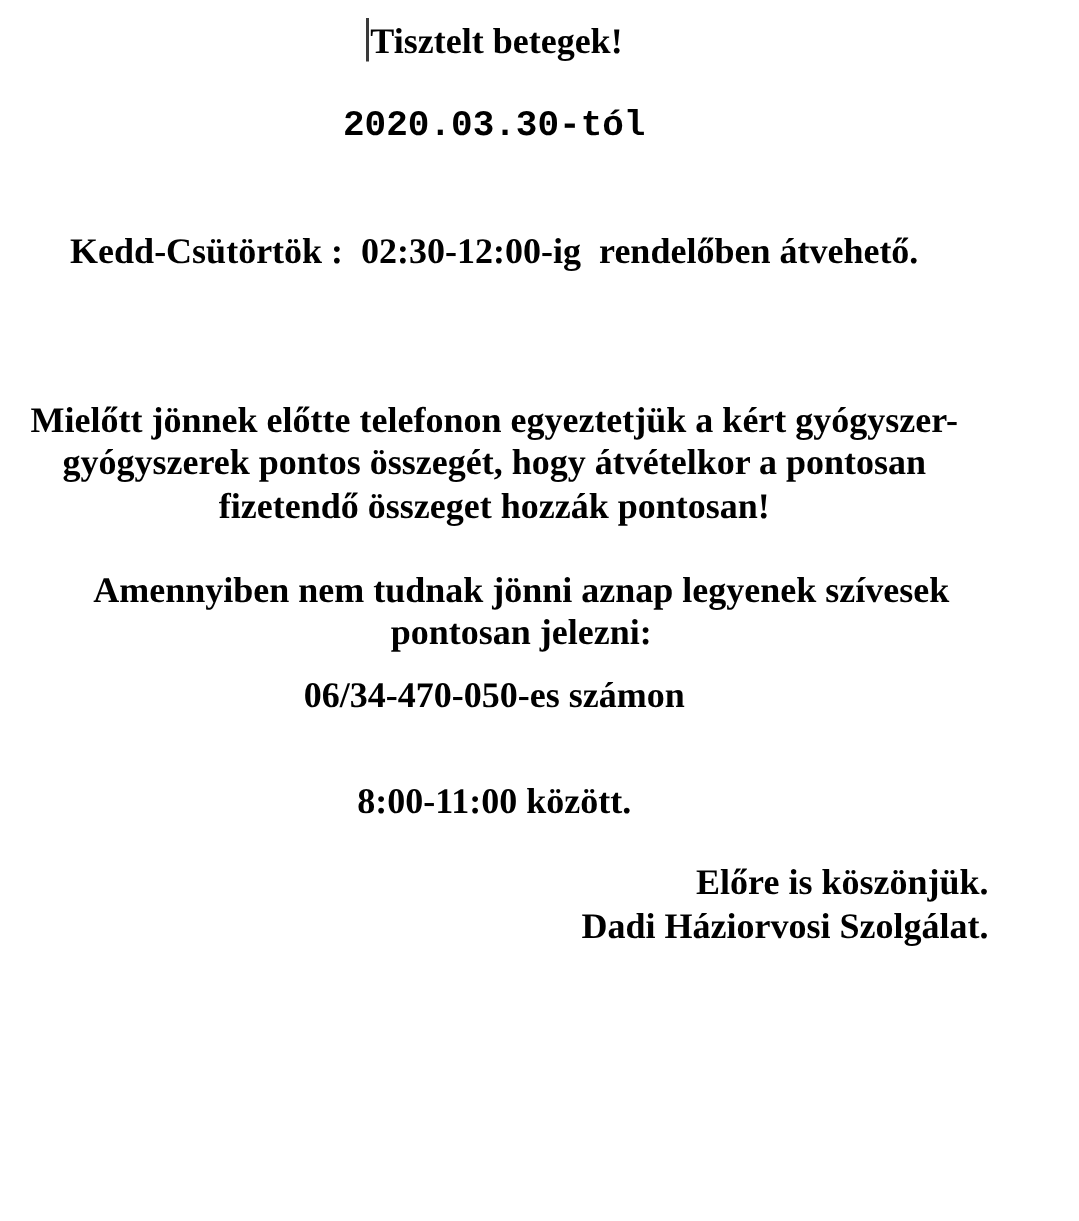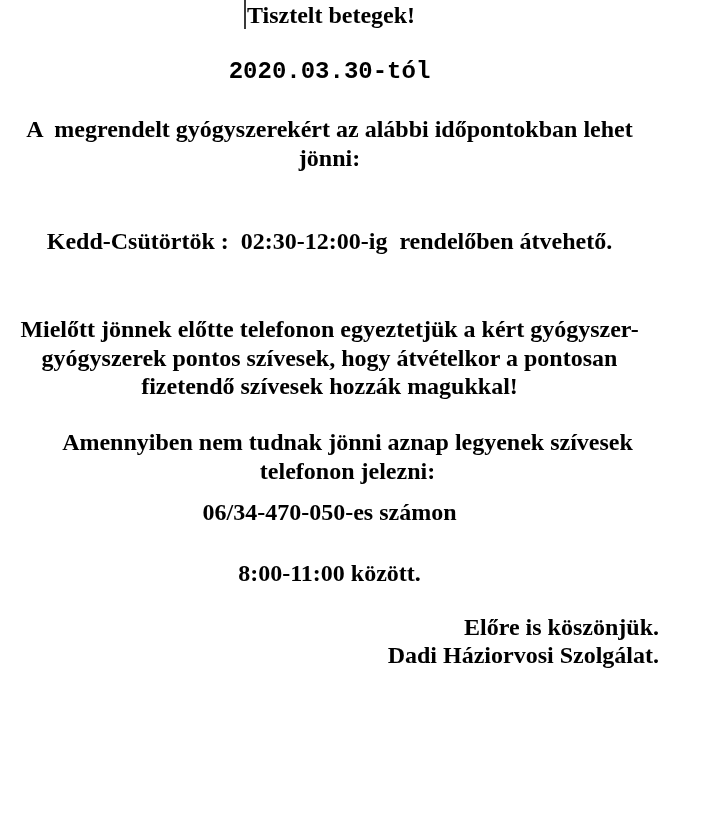--- a/index.html
+++ b/index.html
@@ -9,79 +9,76 @@
   }
   body {
     width: 719px;
     height: 814px;
     overflow: hidden;
     font-family: "Liberation Serif", "DejaVu Serif", serif;
   }
   .document {
     width: 659px;
     height: 814px;
+    padding-top: 12px;
     box-sizing: border-box;
     color: #000000;
     background: #ffffff;
   }
   .para {
     font-size: 24px;
     font-weight: bold;
     line-height: 28.5px;
     text-align: center;
     margin: 0;
   }
   .para .line {
     white-space: pre-wrap;
   }
   
   .p0  { margin-top: 0; }
   .p1  { margin-top: 28.5px; font-family: Liberation Mono, monospace; }
   .p2  { margin-top: 28.5px; }
   .p3  { margin-top: 51px; }
   .p4  { margin-top: 54.5px; }
-  .p5  { margin-top: 60px; }
+  .p5  { margin-top: 84px; }
   .p6  { margin-top: 27.5px; margin-left: 36px; }
   .p7  { margin-top: 13px; }
-  .p8  { margin-top: 32px; }
+  .p8  { margin-top: 43px; }
   .p9  { margin-top: 25.5px; text-align: right; }
   .caret {
     display: inline-block;
     width: 2px;
     height: 29px;
     background: #3a3a3a;
     vertical-align: -6px;
     margin-right: 1px;
   }
 </style>
 </head>
 <body>
 
 <div class="document" id="document-page">
     <div class="para p0">
       <div class="line"><span class="caret"></span><span>Tisztelt betegek!</span></div>
     </div>
     <div class="para p1">
       <div class="line">2020.03.30-tól</div>
     </div>
-    <div class="para p2">
-      <div class="line">A  megrendelt gyógyszerekért az alábbi időpontokban lehet</div>
-      <div class="line">jönni:</div>
-    </div>
     <div class="para p4">
       <div class="line">Kedd-Csütörtök :  02:30-12:00-ig  rendelőben átvehető.</div>
     </div>
     <div class="para p5">
       <div class="line">Mielőtt jönnek előtte telefonon egyeztetjük a kért gyógyszer-</div>
-      <div class="line">gyógyszerek pontos szívesek, hogy átvételkor a pontosan</div>
-      <div class="line">fizetendő szívesek hozzák magukkal!</div>
+      <div class="line">gyógyszerek pontos összegét, hogy átvételkor a pontosan</div>
+      <div class="line">fizetendő összeget hozzák pontosan!</div>
     </div>
     <div class="para p6">
       <div class="line">Amennyiben nem tudnak jönni aznap legyenek szívesek</div>
-      <div class="line">telefonon jelezni:</div>
+      <div class="line">pontosan jelezni:</div>
     </div>
     <div class="para p7">
       <div class="line">06/34-470-050-es számon</div>
     </div>
     <div class="para p8">
       <div class="line">8:00-11:00 között.</div>
     </div>
     <div class="para p9">
       <div class="line">Előre is köszönjük.</div>
       <div class="line">Dadi Háziorvosi Szolgálat.</div>

